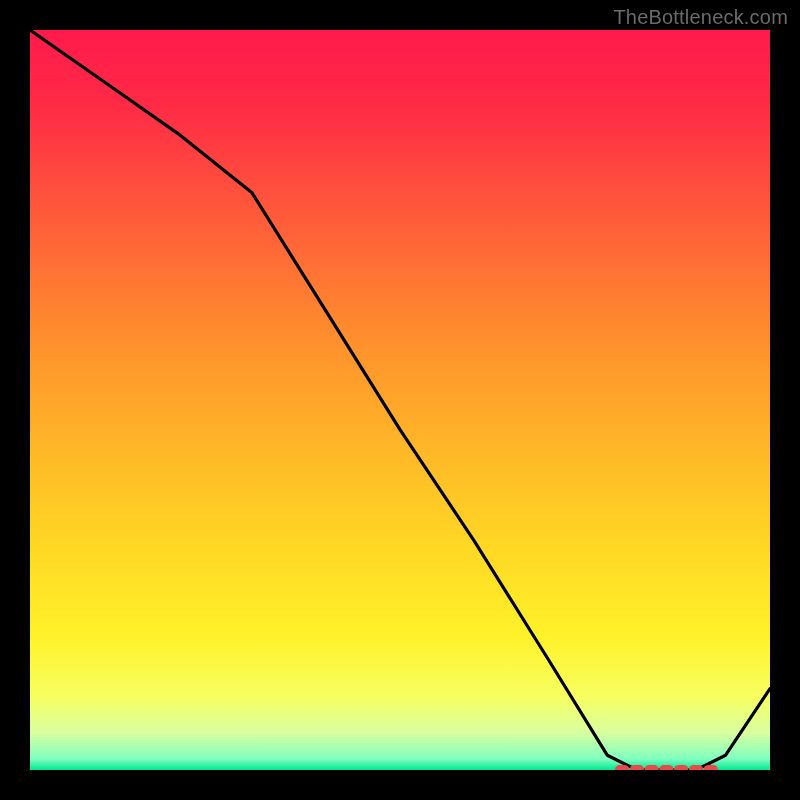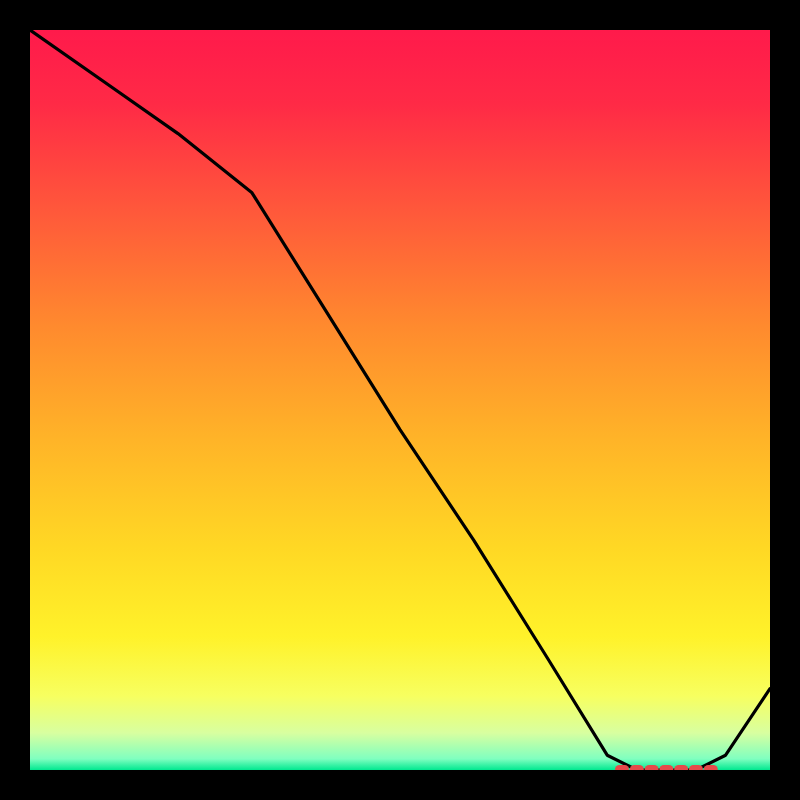--- a/index.html
+++ b/index.html
@@ -48,20 +48,21 @@
     font-weight: 500;
     letter-spacing: 0.2px;
     user-select: none;
   }
 </style>
 </head>
 <body>
 
 <div class="frame">
 
+  <div class="attribution">TheBottleneck.com</div>
 
   <div class="plot-area">
     <svg class="gradient" width="740" height="740" viewBox="0 0 740 740">
       <defs>
         <linearGradient id="heat" x1="0" y1="0" x2="0" y2="1">
             <stop offset="0.00%" stop-color="#ff1a4b"></stop>
             <stop offset="10.00%" stop-color="#ff2a46"></stop>
             <stop offset="25.00%" stop-color="#ff5a3a"></stop>
             <stop offset="40.00%" stop-color="#ff8a2e"></stop>
             <stop offset="55.00%" stop-color="#ffb328"></stop>

